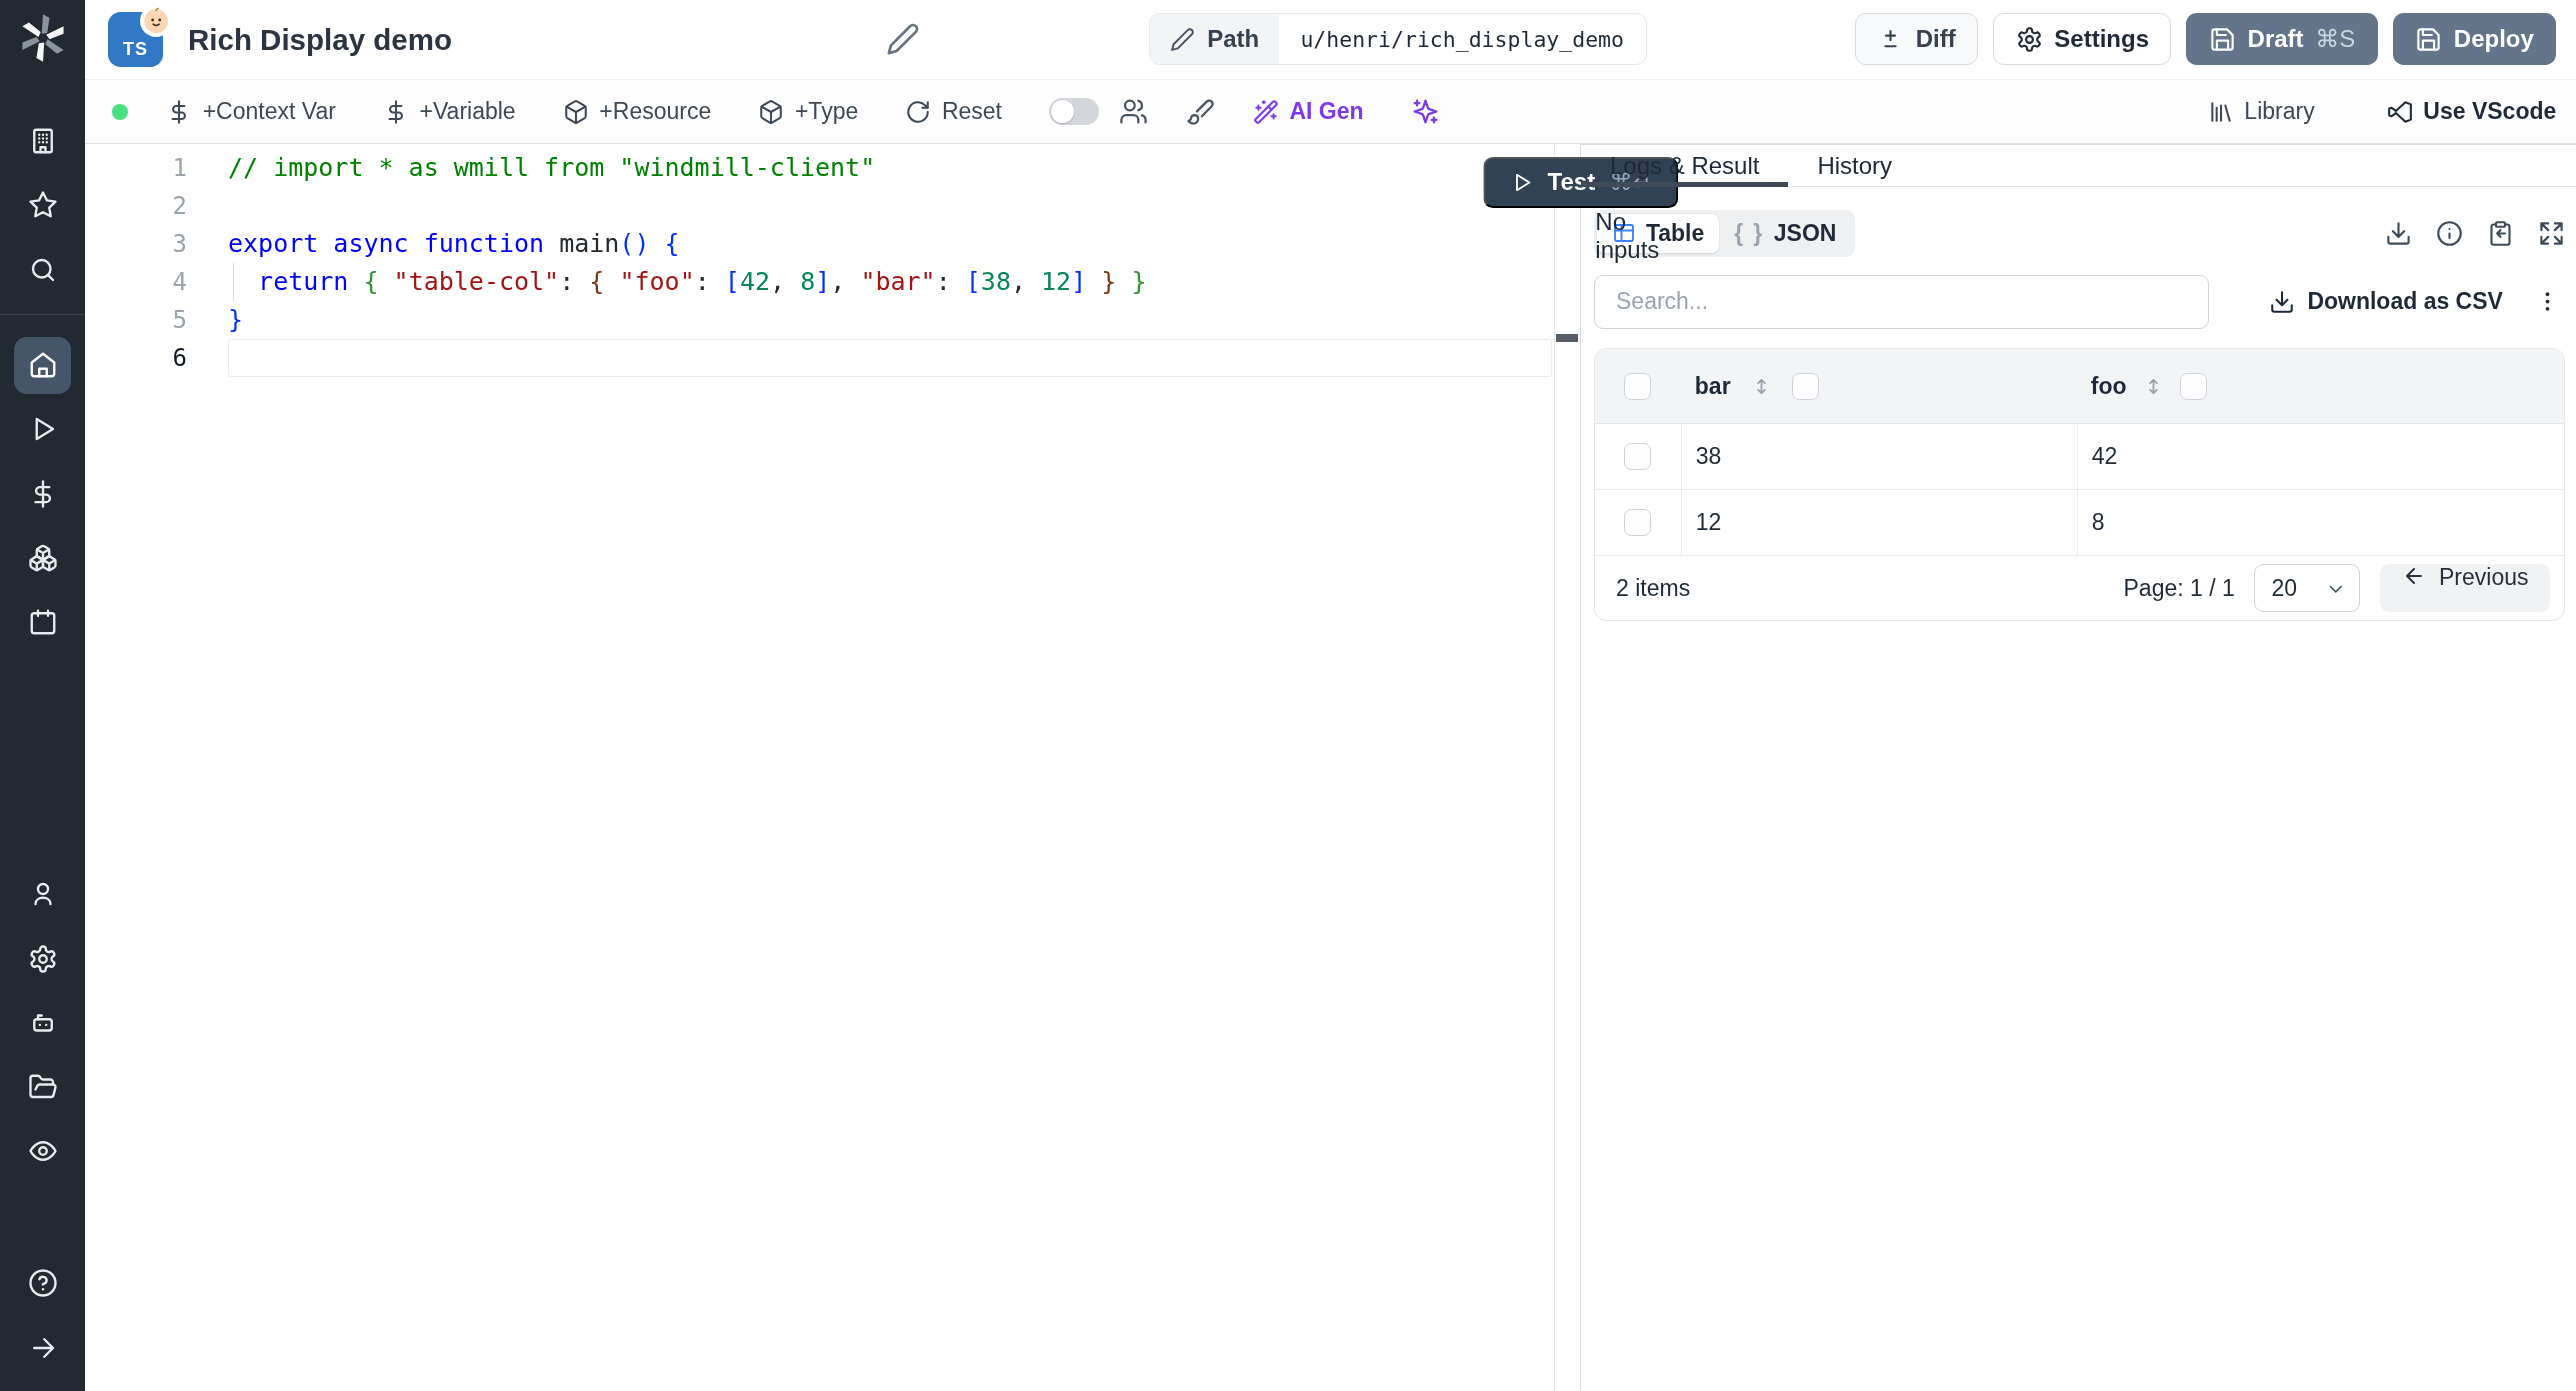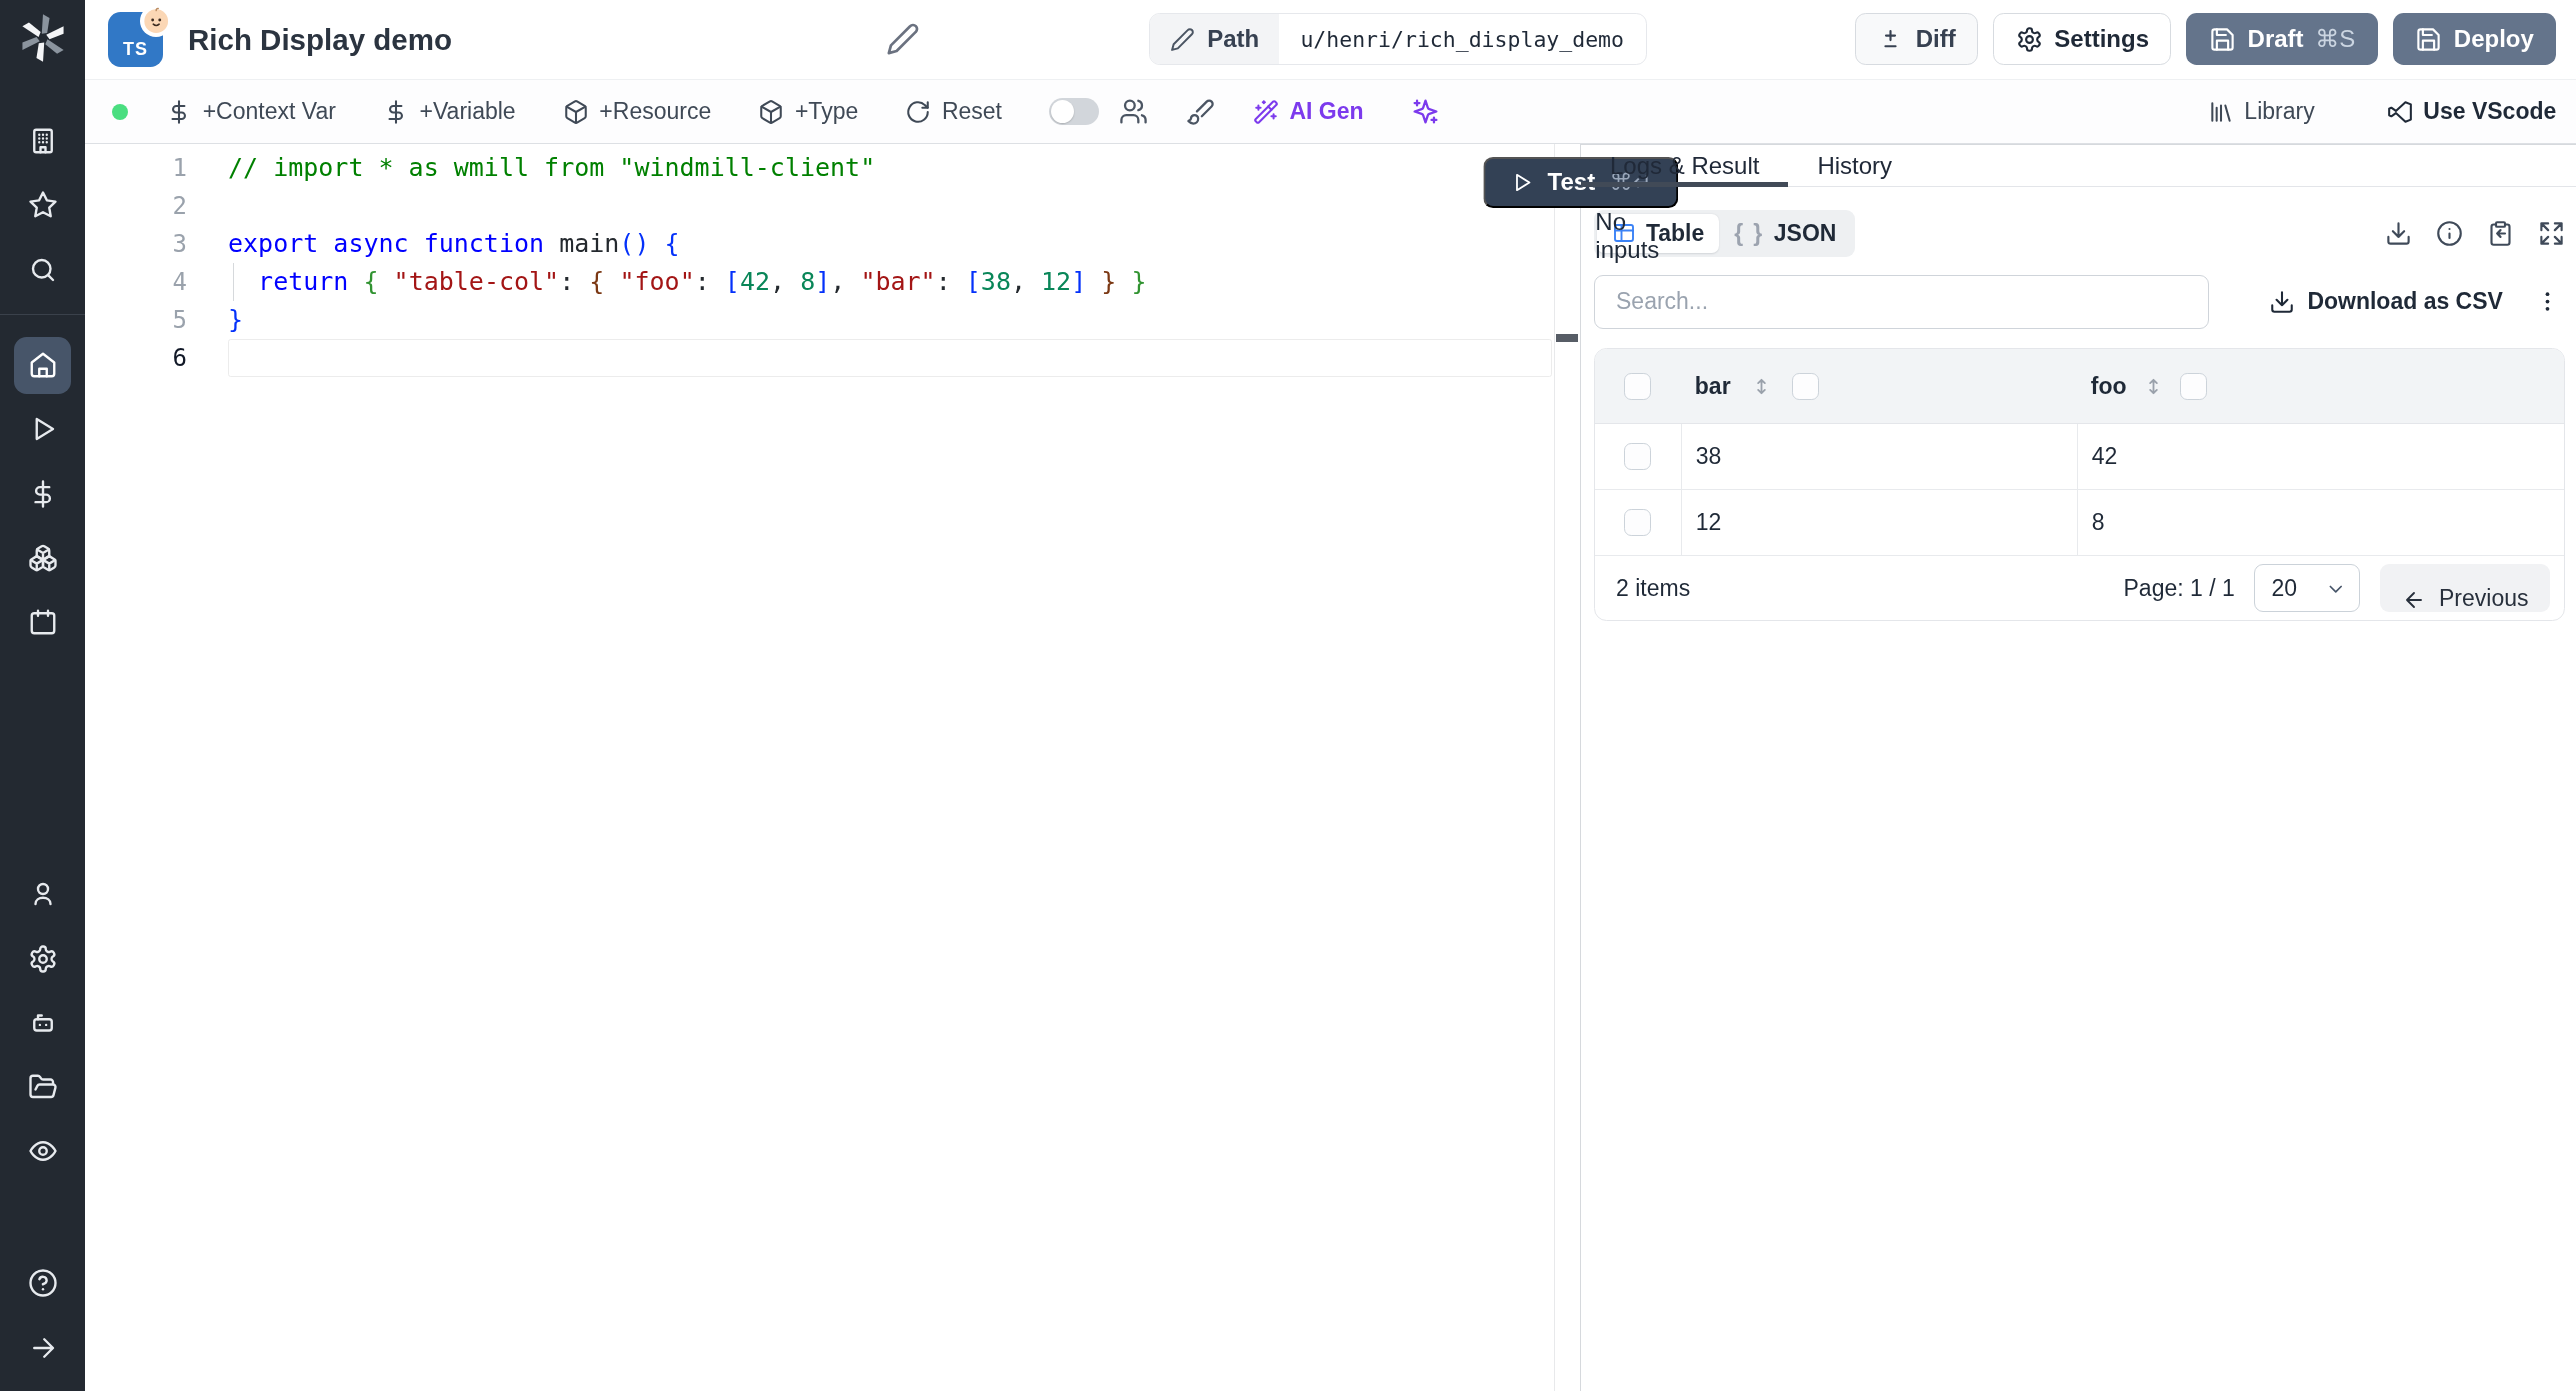--- a/index.html
+++ b/index.html
@@ -104,21 +104,21 @@
   .hdr-label { font-size:23px; font-weight:600; color:#1f2937; }
   .cb { width:27px; height:27px; border:1.8px solid #ccd3da; border-radius:7.2px; background:#fdfdfe; flex:none; cursor:pointer; }
   .sort { width:23px; height:23px; color:#9aa1ab; cursor:pointer; }
   .tbl-row { display:flex; align-items:stretch; height:66px; border-bottom:0.9px solid #e8eaed; }
   .tbl-row .col-sel { height:100%; }
   .cell { display:flex; align-items:center; font-size:23px; color:#1f2937; border-left:0.9px solid #e8eaed; }
   .tbl-foot { display:flex; align-items:center; height:64px; padding:0 14.3px 0 21.5px; font-size:23px; }
   .foot-right { margin-left:auto; display:flex; align-items:center; gap:19.7px; }
   .page-select { display:flex; align-items:center; justify-content:space-between; width:106px; height:48px; border:0.9px solid #cbd2d9; border-radius:9px; padding:0 12.5px 0 16px; cursor:pointer; background:#fff; }
   .page-select .i { width:21.5px; height:21.5px; color:#475569; }
-  .prev-btn { display:flex; align-items:flex-end; gap:13.4px; height:48px; background:#f1f2f4; border-radius:9px; padding:0 21.5px; font-weight:500; color:#28303c; cursor:pointer; }
+  .prev-btn { display:flex; align-items:flex-start; gap:13.4px; height:48px; background:#f1f2f4; border-radius:9px; padding:0 21.5px; font-weight:500; color:#28303c; cursor:pointer; }
   .prev-btn .i { width:24px; height:24px; }
 
   .i svg { width:100%; height:100%; display:block; }
 </style>
 </head>
 <body>
 
 <div class="app">
 
   <aside class="sidebar">

